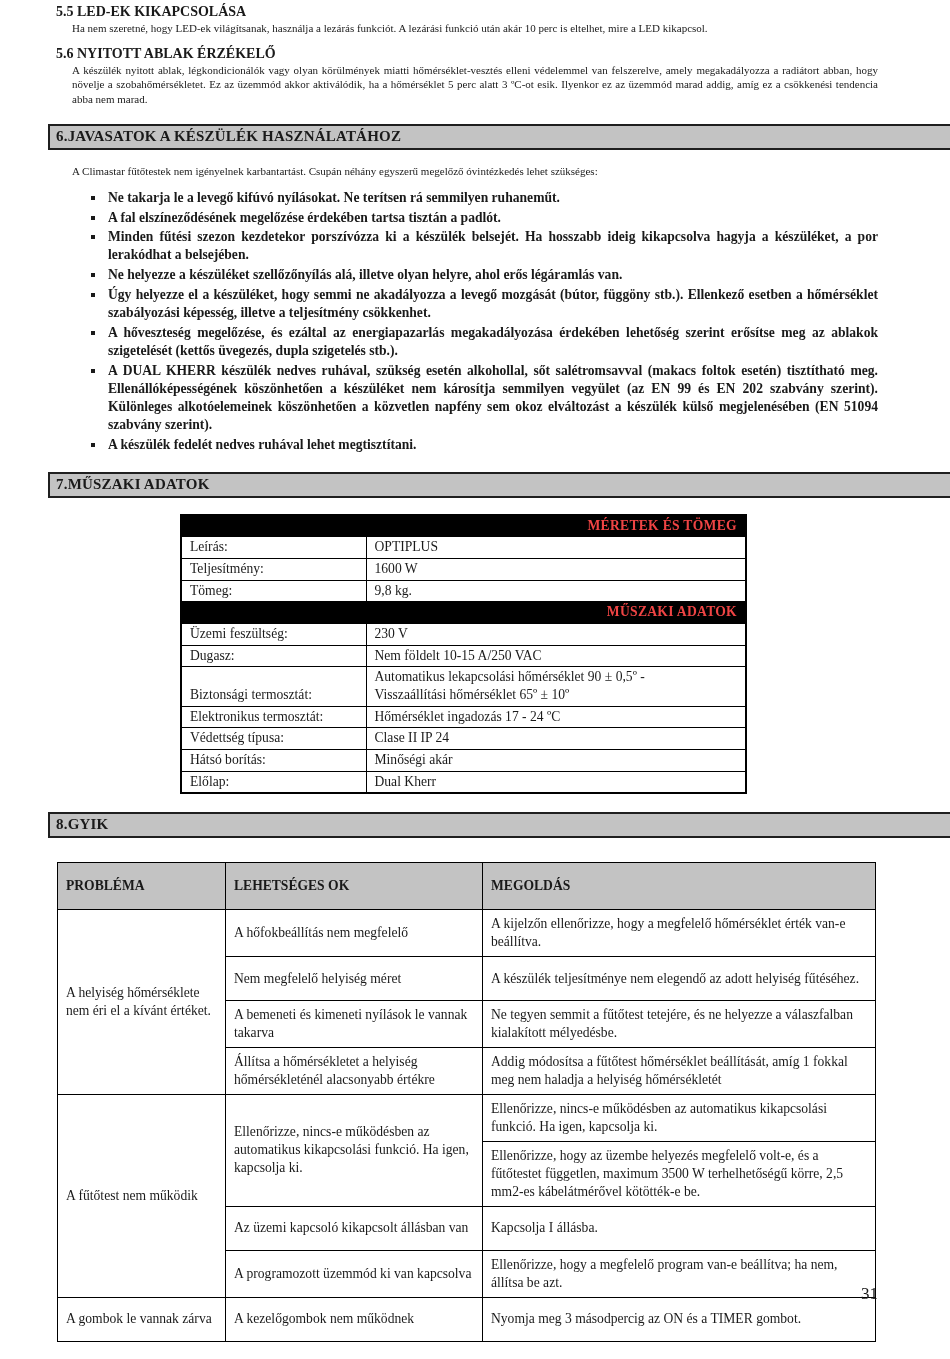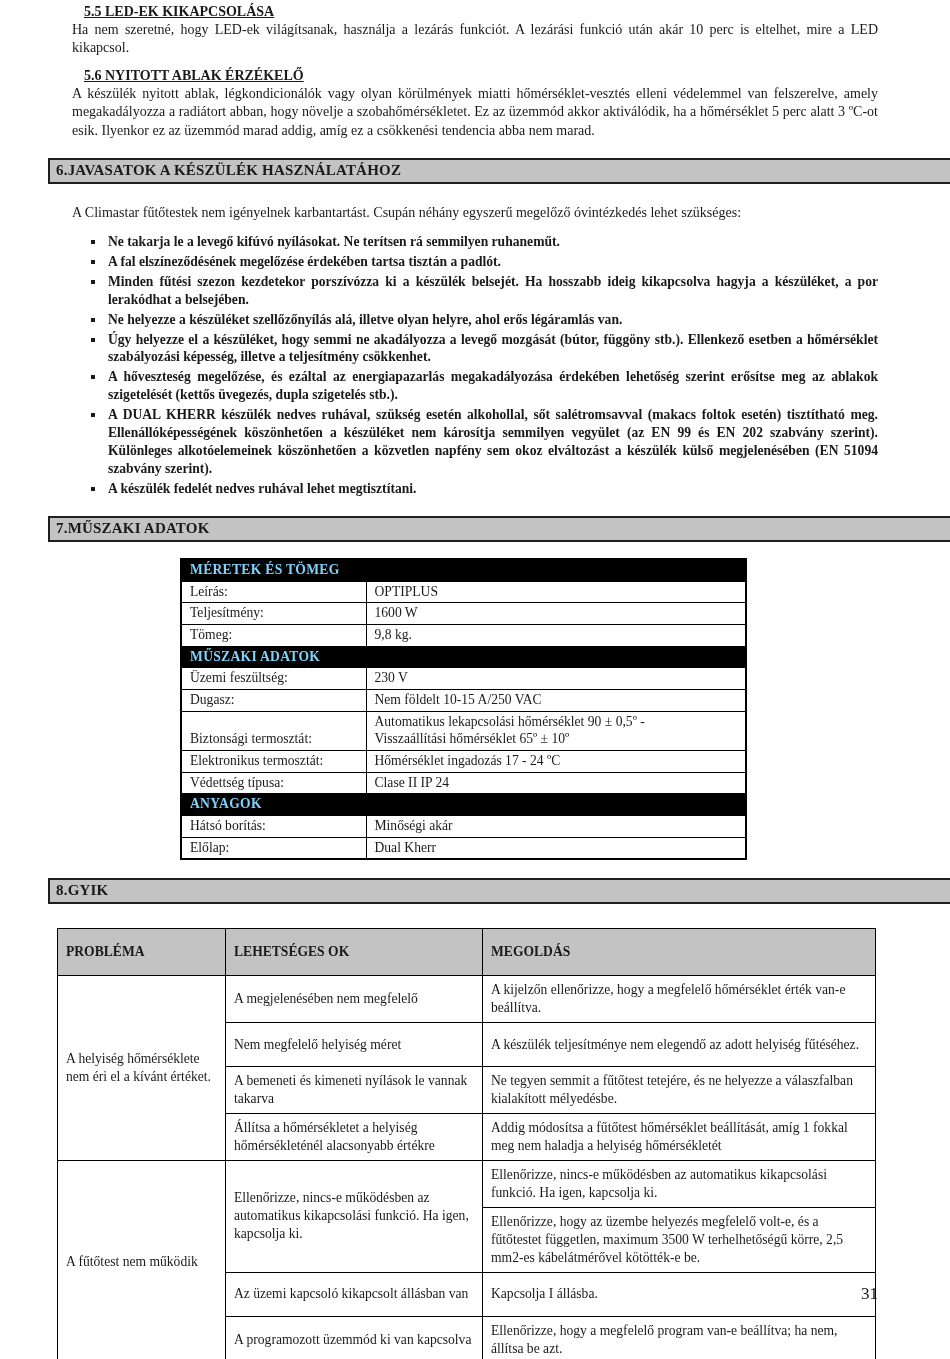--- a/index.html
+++ b/index.html
@@ -7,46 +7,45 @@
   .page {
     position:relative;
     width:950px; height:1359px;
     background:#ffffff;
     font-family:"Liberation Serif","DejaVu Serif",serif;
     color:#1a1a1a;
     padding:4px 66px 0 48px;
     overflow:hidden;
   }
   .sub-heading {
-    margin-left:36px;
+    margin-left:8px;
     font-weight:bold;
     font-size:14px;
     margin-top:10px;
-    text-decoration:underline;
   }
   .para {
     margin-left:24px;
     margin-right:6px;
-    font-size:14px;
+    font-size:11px;
     line-height:1.32;
     text-align:justify;
     margin-top:1px;
   }
   .banner {
     margin-top:18px;
     width:940px;
     background:#c3c3c3;
     border:2px solid #1f1f1f;
     border-right-width:3px;
     font-weight:bold;
     font-size:15px;
     padding:2px 6px 3px 6px;
     letter-spacing:0.2px;
   }
-  .intro { margin-top:20px; }
+  .intro { margin-top:14px; }
   ul.tips {
     list-style:square;
     margin:10px 6px 0 58px;
     font-size:13.6px;
     line-height:1.32;
     text-align:justify;
     font-weight:bold;
   }
   ul.tips li { padding-left:2px; margin-bottom:2px; }
 
@@ -59,23 +58,23 @@
     font-size:13.6px;
   }
   table.specs td {
     border:1px solid #000;
     padding:1px 8px 2px 8px;
     vertical-align:top;
     line-height:1.3;
   }
   table.specs td.group-header {
     background:#000;
-    color:#7dd3fc;
-    font-weight:bold;
-    text-align:left;
+    color:#ef4444;
+    font-weight:bold;
+    text-align:right;
     letter-spacing:0.3px;
   }
   table.specs td.val { white-space:pre-line; }
   table.specs td.v-bottom { vertical-align:bottom; }
   table.specs { border:2px solid #000; }
 
   
   table.faq {
     border-collapse:collapse;
     table-layout:fixed;
@@ -173,23 +172,20 @@
     </tr>
     <tr>
       <td>Elektronikus termosztát:</td>
       <td class="val">Hőmérséklet ingadozás 17 - 24 ºC</td>
     </tr>
     <tr>
       <td>Védettség típusa:</td>
       <td class="val">Clase II IP 24</td>
     </tr>
 
-    <tr>
-      <td class="group-header" colspan="2">ANYAGOK</td>
-    </tr>
     <tr>
       <td>Hátsó borítás:</td>
       <td class="val">Minőségi akár</td>
     </tr>
     <tr>
       <td>Előlap:</td>
       <td class="val">Dual Kherr</td>
     </tr>
   </tbody>
     </table>
@@ -204,21 +200,21 @@
       </colgroup>
     <tbody>
         <tr>
       <th>PROBLÉMA</th>
       <th>LEHETSÉGES OK</th>
       <th>MEGOLDÁS</th>
     </tr>
 
     <tr>
       <td rowspan="4">A helyiség hőmérséklete nem éri el a kívánt értéket.</td>
-      <td class="tall">A megjelenésében nem megfelelő</td>
+      <td class="tall">A hőfokbeállítás nem megfelelő</td>
       <td class="tall">A kijelzőn ellenőrizze, hogy a megfelelő hőmérséklet érték van-e beállítva.</td>
     </tr>
     <tr>
       <td class="tall">Nem megfelelő helyiség méret</td>
       <td class="tall">A készülék teljesítménye nem elegendő az adott helyiség fűtéséhez.</td>
     </tr>
     <tr>
       <td class="tall">A bemeneti és kimeneti nyílások le vannak takarva</td>
       <td class="tall">Ne tegyen semmit a fűtőtest tetejére, és ne helyezze a válaszfalban kialakított mélyedésbe.</td>
     </tr>

